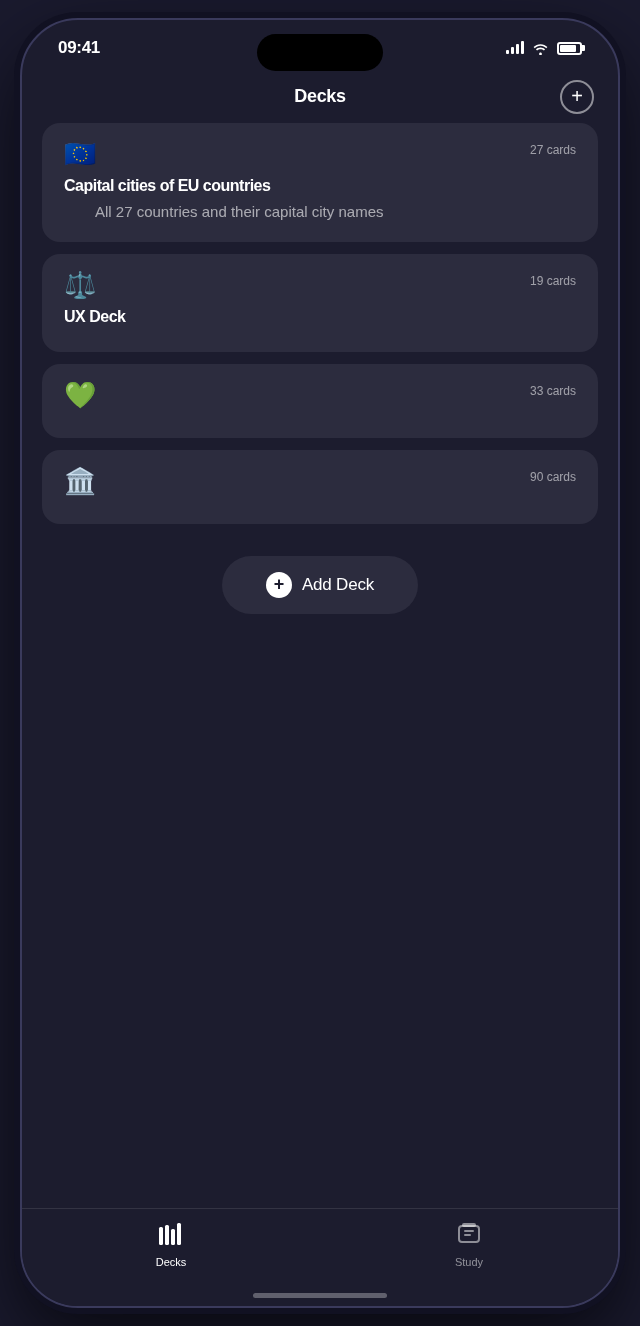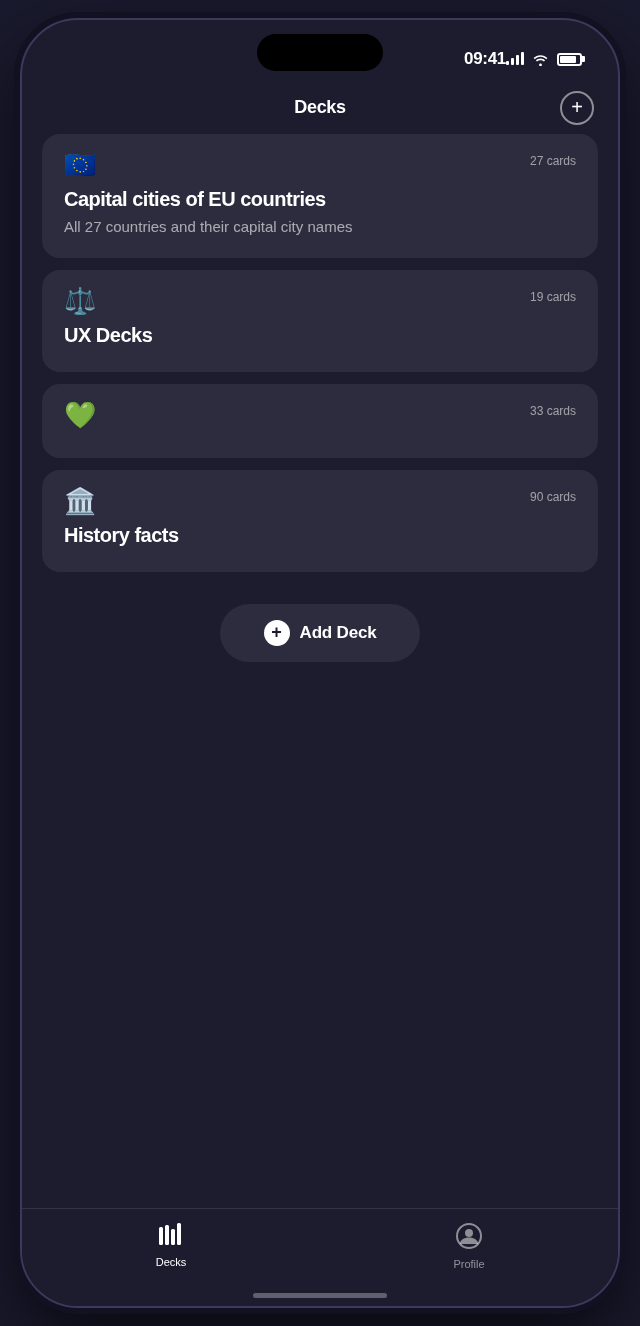--- a/index.html
+++ b/index.html
@@ -23,25 +23,24 @@
       border-radius: 58px;
       position: relative;
       overflow: hidden;
       border: 2px solid #3a3a5c;
       box-shadow: 0 0 0 6px #111122, 0 30px 80px rgba(0,0,0,0.7);
     }
 
     
     .status-bar {
       display: flex;
-      justify-content: flex-end;
+      justify-content: space-between;
       align-items: center;
       padding: 2px 36px 0;
       height: 54px;
-      margin-top: 11px;
     }
 
     .status-time {
       font-size: 17px;
       font-weight: 600;
       color: #ffffff;
       letter-spacing: -0.3px;
     }
 
     .status-icons {
@@ -173,33 +172,34 @@
     }
 
     .deck-card-count {
       font-size: 12px;
       color: rgba(255,255,255,0.55);
       font-weight: 400;
       padding-top: 2px;
     }
 
     .deck-card-title {
-      font-size: 20px;
+      font-size: 16px;
       font-weight: 700;
       color: #ffffff;
       letter-spacing: -0.5px;
       margin-bottom: 6px;
       line-height: 1.1;
     }
 
     .deck-card-desc {
       font-size: 15px;
       color: rgba(255,255,255,0.6);
       line-height: 1.45;
       font-weight: 400;
+      margin-left: 31px;
     }
 
     
     .add-deck-area {
       display: flex;
       justify-content: center;
       margin-top: 32px;
       padding: 0 20px;
     }
 
@@ -227,21 +227,21 @@
     .add-deck-plus span {
       color: #1c1c2e;
       font-size: 18px;
       font-weight: 600;
       line-height: 1;
       margin-top: -1px;
     }
 
     .add-deck-label {
       font-size: 17px;
-      font-weight: 700;
+      font-weight: 400;
       color: #ffffff;
       letter-spacing: -0.2px;
     }
 
     
     .tab-bar {
       position: absolute;
       bottom: 0;
       left: 0;
       right: 0;
@@ -361,36 +361,35 @@
       </div>
       <div class="deck-card-title">Capital cities of EU countries</div>
       <div class="deck-card-desc">All 27 countries and their capital city names</div>
     </div>
 
     <div class="deck-card">
       <div class="deck-card-top">
         <span class="deck-emoji scale-icon">⚖️</span>
         <span class="deck-card-count">19 cards</span>
       </div>
-      <div class="deck-card-title">UX Decks</div>
+      <div class="deck-card-title">UX Deck</div>
     </div>
 
     <div class="deck-card">
       <div class="deck-card-top">
         <span class="deck-emoji">💚</span>
         <span class="deck-card-count">33 cards</span>
       </div>
     </div>
 
     <div class="deck-card">
       <div class="deck-card-top">
         <span class="deck-emoji">🏛️</span>
         <span class="deck-card-count">90 cards</span>
       </div>
-      <div class="deck-card-title">History facts</div>
     </div>
 
   </div>
 
   <div class="add-deck-area">
     <button class="add-deck-btn">
       <div class="add-deck-plus">
         <span>+</span>
       </div>
       <span class="add-deck-label">Add Deck</span>
@@ -404,29 +403,30 @@
         <svg width="28" height="24" viewBox="0 0 28 24" xmlns="http://www.w3.org/2000/svg">
           <rect x="2" y="4" width="4" height="18" rx="1.5"></rect>
           <rect x="8" y="2" width="4" height="20" rx="1.5"></rect>
           <rect x="14" y="6" width="4" height="16" rx="1.5"></rect>
           <rect x="20" y="0" width="4" height="22" rx="1.5"></rect>
         </svg>
       </div>
       <span class="tab-label">Decks</span>
     </div>
 
-
     <div class="tab-item">
-      <div class="tab-icon icon-profile">
-        <svg width="26" height="26" viewBox="0 0 26 26" xmlns="http://www.w3.org/2000/svg" fill="rgba(255,255,255,0.5)">
-          <circle cx="13" cy="13" r="12" fill="none" stroke="rgba(255,255,255,0.5)" stroke-width="2"></circle>
-          <circle cx="13" cy="10" r="4"></circle>
-          <path d="M4 21 C4 17, 8 14.5, 13 14.5 C18 14.5, 22 17, 22 21" fill="rgba(255,255,255,0.5)"></path>
+      <div class="tab-icon icon-study">
+        <svg width="26" height="24" viewBox="0 0 26 24" xmlns="http://www.w3.org/2000/svg" fill="rgba(255,255,255,0.5)">
+          <rect x="3" y="3" width="20" height="16" rx="3" fill="none" stroke="rgba(255,255,255,0.5)" stroke-width="2"></rect>
+          <rect x="6" y="0" width="14" height="4" rx="2"></rect>
+          <rect x="8" y="7" width="10" height="2" rx="1"></rect>
+          <rect x="8" y="11" width="7" height="2" rx="1"></rect>
         </svg>
       </div>
-      <span class="tab-label">Profile</span>
-    </div>
+      <span class="tab-label">Study</span>
+    </div>
+
 
   </div>
 
   <div class="home-indicator"></div>
 
 </div>
 
 </body></html>

